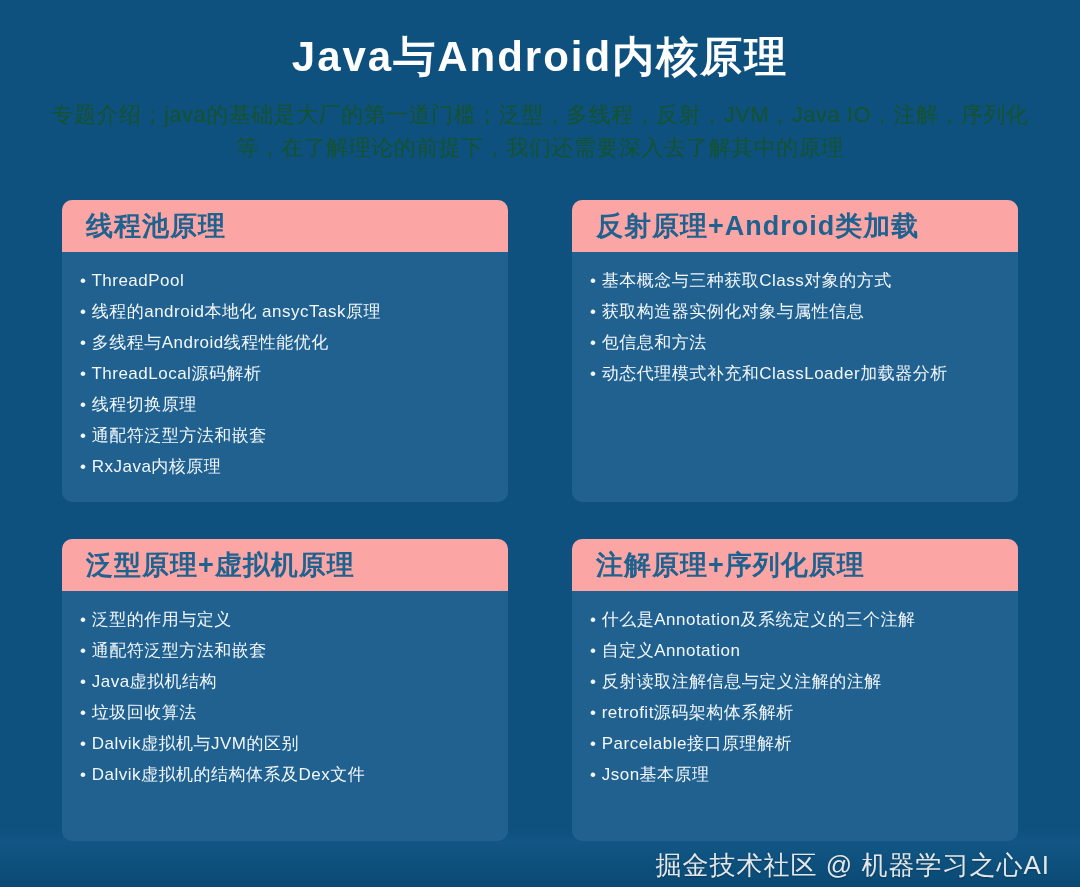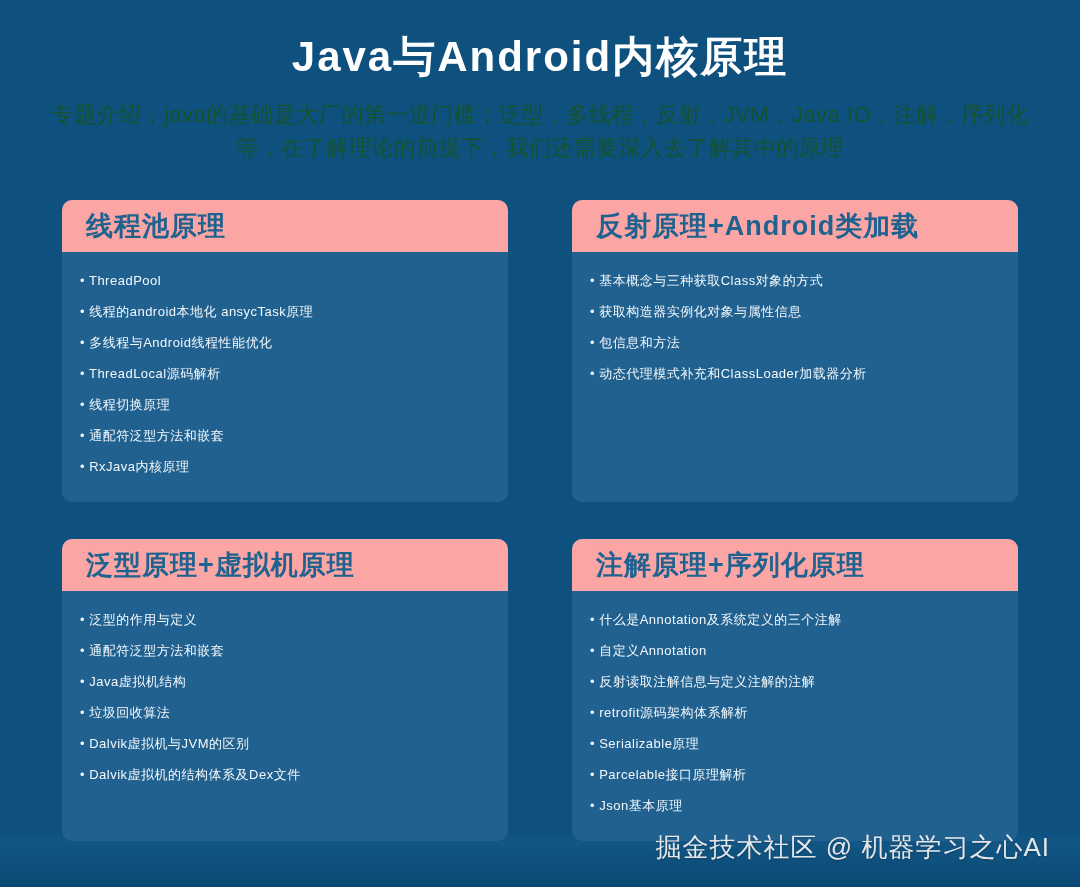--- a/index.html
+++ b/index.html
@@ -62,35 +62,35 @@
     letter-spacing:1px;
   }
   .card-body{
     list-style:none;
     margin:0;
     padding:13px 14px 10px 18px;
     flex:1;
   }
   .card-body li{
     color:#f2f8fc;
-    font-size:13px;
+    font-size:17px;
     line-height:31px;
     font-weight:500;
     letter-spacing:0.5px;
     padding-left:22px;
     text-indent:-22px;
   }
   .card-body .bullet{
     color:#f2f8fc;
   }
 
   .footer{
     position:absolute;
     right:30px;
-    bottom:22px;
+    bottom:4px;
     color:#e4e7ea;
     font-size:26px;
     font-weight:500;
     letter-spacing:1px;
     text-shadow:0 1px 2px rgba(0,0,0,0.25);
   }
 </style>
 </head>
 <body>
 
@@ -148,21 +148,20 @@
 
     <section class="card">
       <header class="card-header">
         <span>注解原理+序列化原理</span>
       </header>
       <ul class="card-body">
           <li><span class="bullet">• </span><span>什么是Annotation及系统定义的三个注解</span></li>
           <li><span class="bullet">• </span><span>自定义Annotation</span></li>
           <li><span class="bullet">• </span><span>反射读取注解信息与定义注解的注解</span></li>
           <li><span class="bullet">• </span><span>retrofit源码架构体系解析</span></li>
-          <li><span class="bullet">• </span><span>Serializable原理</span></li>
           <li><span class="bullet">• </span><span>Parcelable接口原理解析</span></li>
           <li><span class="bullet">• </span><span>Json基本原理</span></li>
         </ul>
     </section>
 
   </div>
 
   <div class="footer">掘金技术社区 @ 机器学习之心AI</div>
 
 </div>

